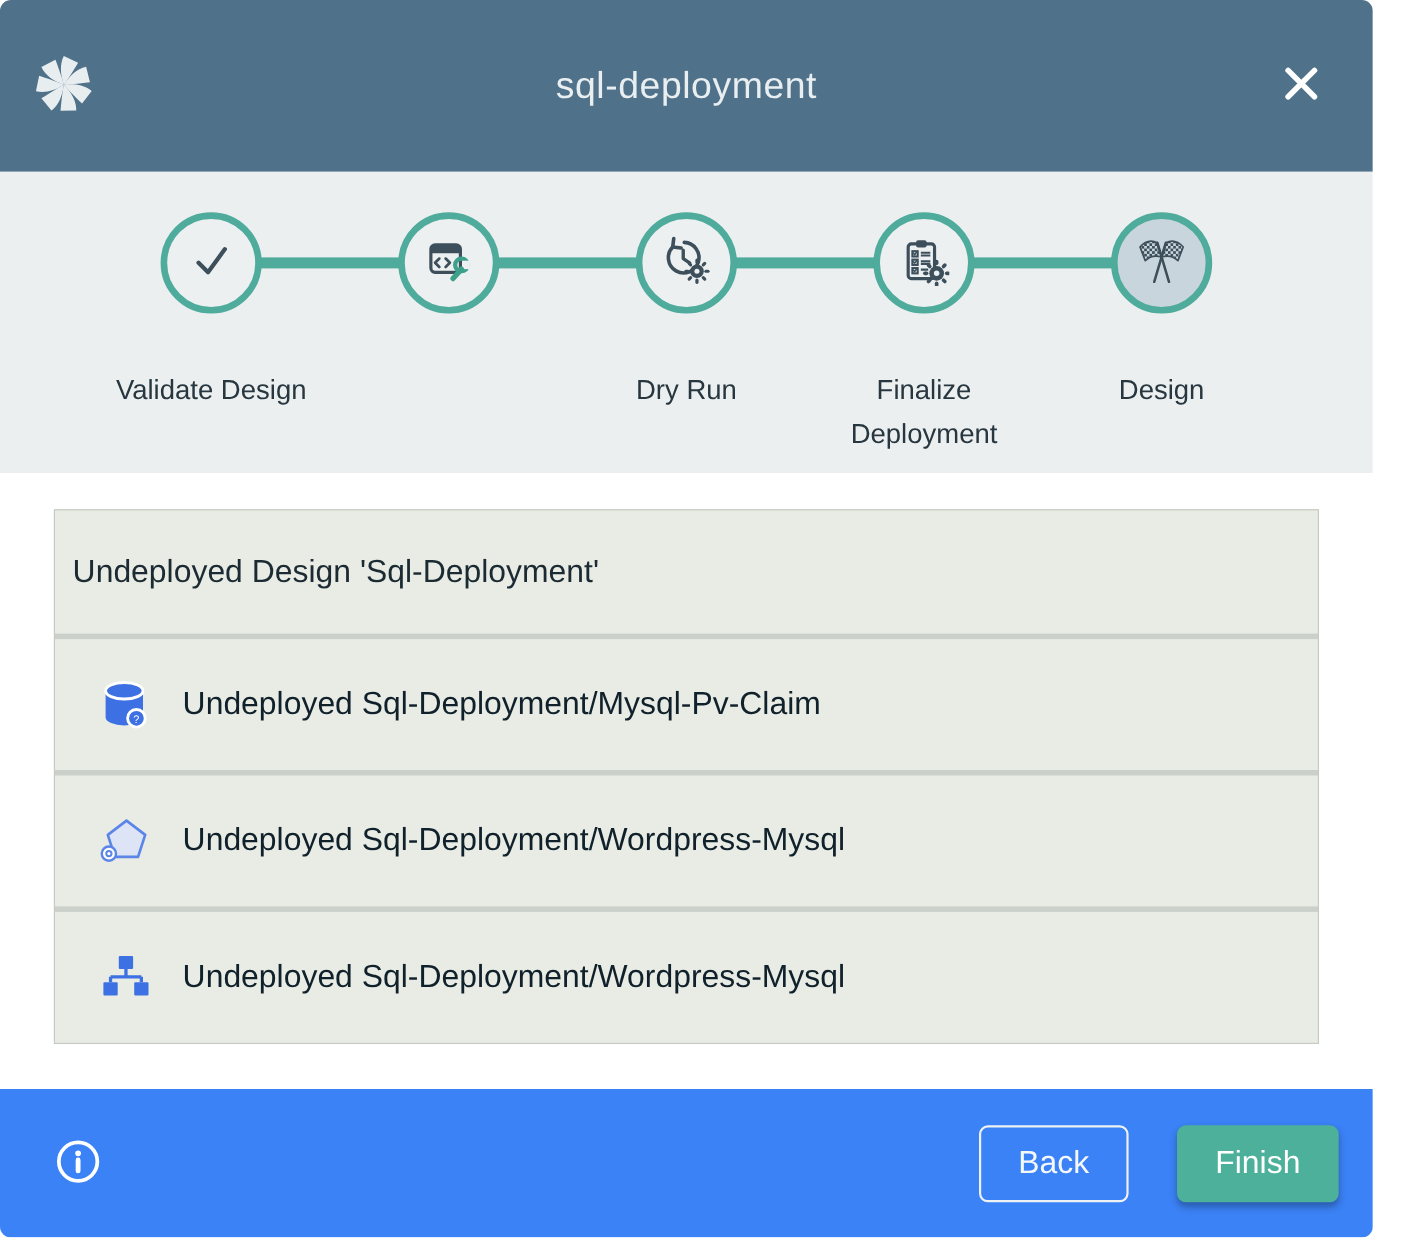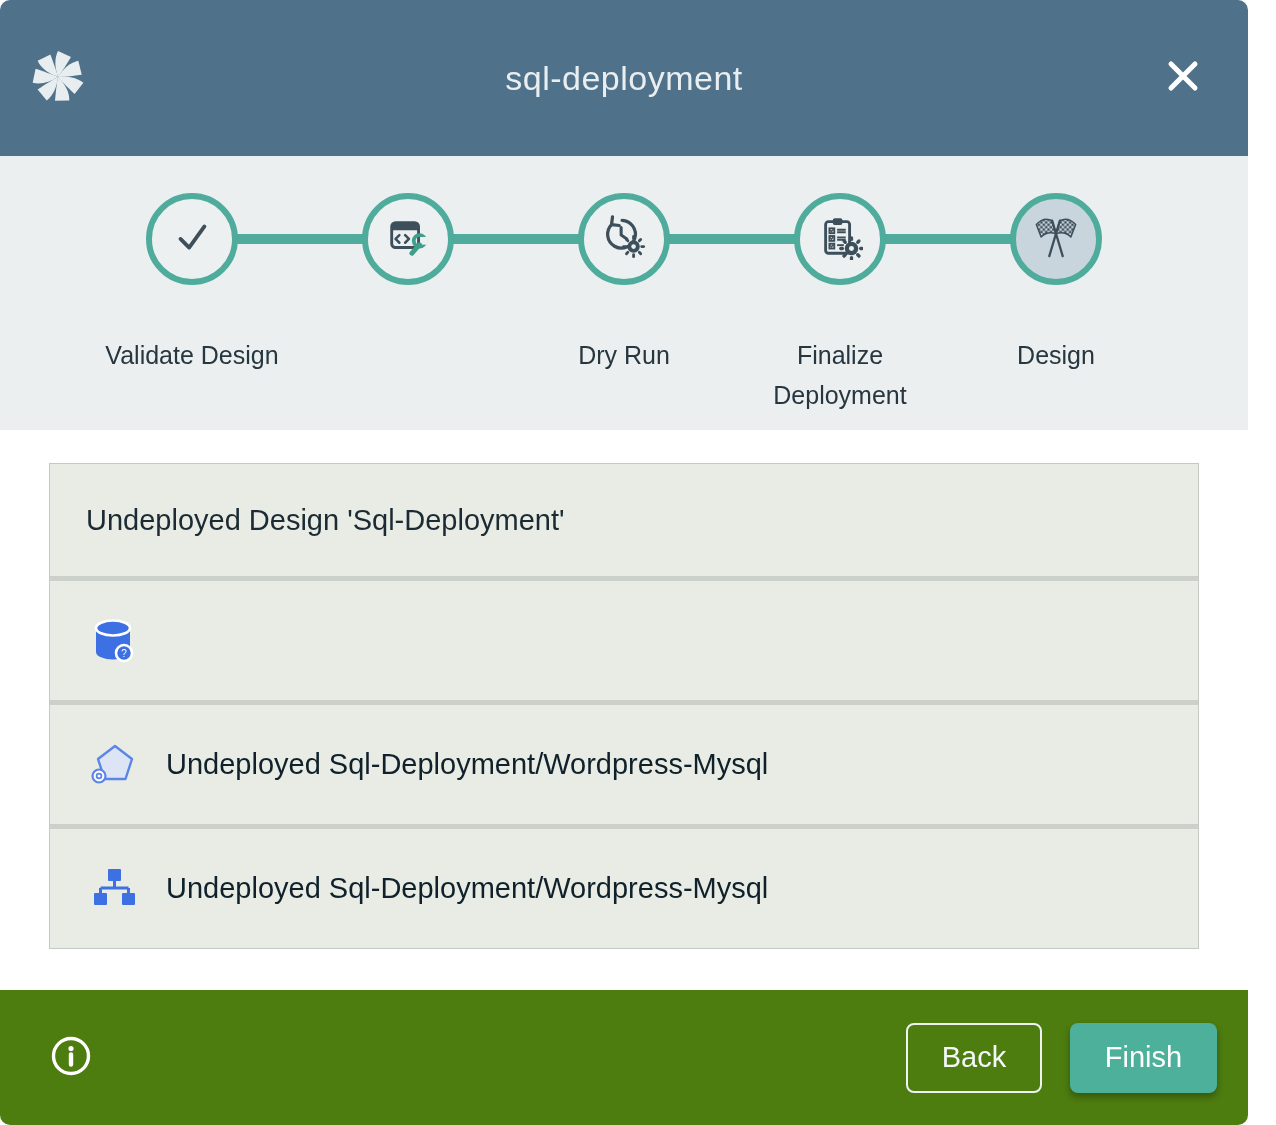--- a/index.html
+++ b/index.html
@@ -62,37 +62,37 @@
   
   .content { flex: 1 1 auto; background: #ffffff; }
   .panel {
     width: 1150px; margin: 33px auto 0;
     background: #cbd1ca; border: 1px solid #c4cac3;
     display: flex; flex-direction: column; gap: 5px;
   }
   .p-head {
     height: 112px; background: #e8ece4;
     display: flex; align-items: center;
-    padding-left: 36px;
+    padding-left: 16px;
     font-size: 29px; color: #1c2b33;
   }
   .p-row {
     height: 119px; background: #e8ece4;
     display: flex; align-items: center;
   }
   .p-row .row-icon { margin-left: 38px; width: 50px; height: 50px; flex: 0 0 50px; }
   .p-row .row-text { margin-left: 28px; font-size: 29px; color: #10212b; }
 
   
   .ftr {
     height: 135px; flex: 0 0 135px;
-    background: #4d7c0f;
+    background: #3b82f6;
     position: relative;
     display: flex; align-items: center; justify-content: flex-end;
-    gap: 28px; padding-right: 31px;
+    gap: 44px; padding-right: 31px;
   }
   .info-btn {
     position: absolute; left: 50px; top: 50%; transform: translateY(-50%);
     width: 42px; height: 42px; background: transparent; border: none; cursor: pointer;
     display: flex; align-items: center; justify-content: center;
   }
   .btn {
     height: 70px; border-radius: 8px;
     font-size: 29px; font-family: "Liberation Sans", sans-serif;
     cursor: pointer;
@@ -265,20 +265,21 @@
 
       <div class="p-row">
         <span class="row-icon">
           <svg viewBox="0 0 50 50" width="50" height="50">
             <path d="M8 12 V36 a17 7.5 0 0 0 34 0 V12 Z" fill="#3d70e2"></path>
             <ellipse cx="25" cy="12" rx="17" ry="7.5" fill="#3d70e2" stroke="#ffffff" stroke-width="2.6"></ellipse>
             <circle cx="36" cy="37" r="8" fill="#3d70e2" stroke="#ffffff" stroke-width="2.6"></circle>
             <text x="36" y="41" text-anchor="middle" font-size="10" fill="#ffffff" font-family="Liberation Sans, sans-serif">?</text>
           </svg>
         </span>
+        <span class="row-text">Undeployed Sql-Deployment/Mysql-Pv-Claim</span>
       </div>
 
       <div class="p-row">
         <span class="row-icon">
           <svg viewBox="0 0 50 50" width="50" height="50">
             <path d="M27 6 L44 19 L37.5 39 L16.5 39 L10 19 Z" fill="#dde4f6" stroke="#5b85e8" stroke-width="2.4" stroke-linejoin="round"></path>
             <circle cx="11" cy="36" r="6.5" fill="#ffffff" stroke="#5b85e8" stroke-width="2.2"></circle>
             <circle cx="11" cy="36" r="2.4" fill="none" stroke="#5b85e8" stroke-width="1.8"></circle>
           </svg>
         </span>

